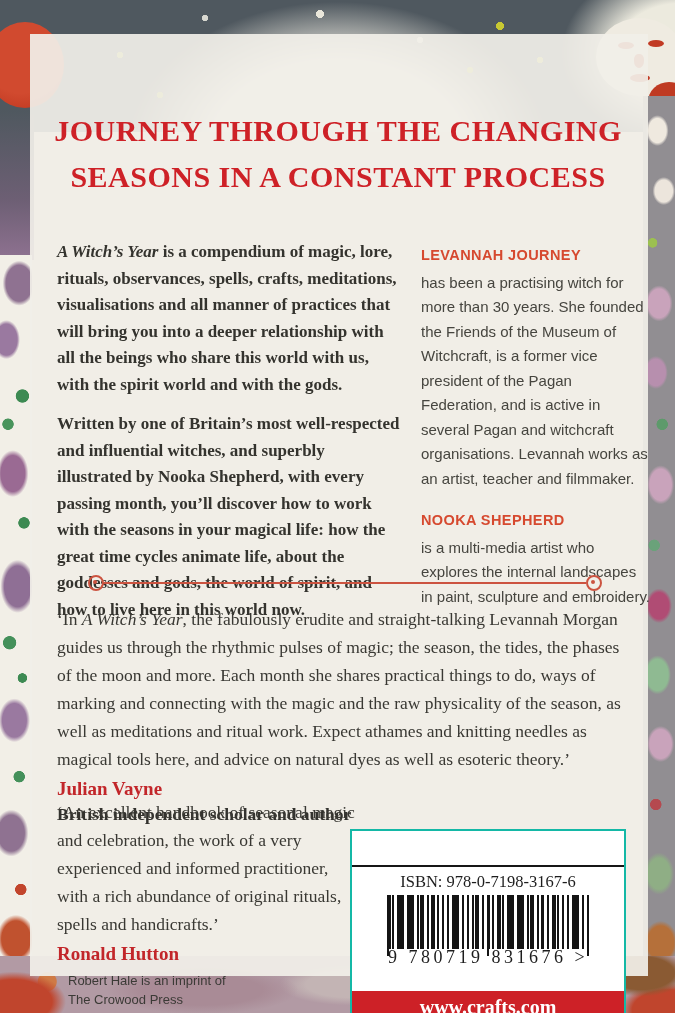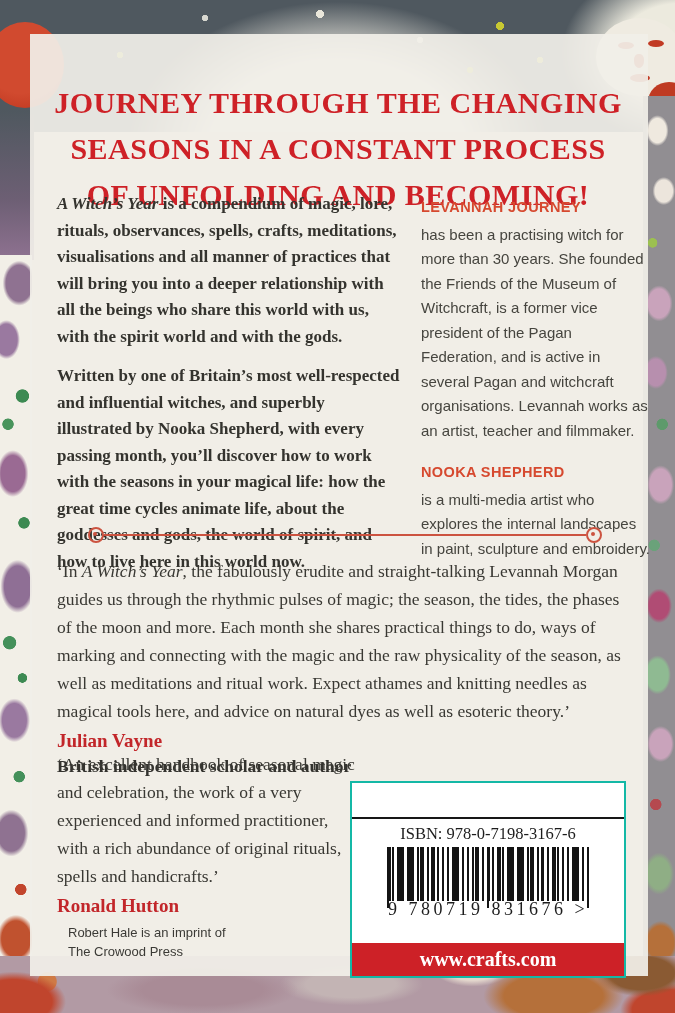--- a/index.html
+++ b/index.html
@@ -72,21 +72,21 @@
       radial-gradient(ellipse 90px 40px at 82% 70%,#b5703a 55%,transparent 78%),
       radial-gradient(ellipse 60px 30px at 95% 30%,#8a5a33 55%,transparent 78%),
       radial-gradient(ellipse 50px 24px at 70% 20%,#e3d6cc 55%,transparent 80%),
       radial-gradient(ellipse 60px 34px at 99% 95%,#c0452d 60%,transparent 80%);}
 
   
   .panel{position:absolute;left:30px;top:34px;width:618px;height:942px;
     background:rgba(241,239,232,0.93);}
 
   
-  .abs{position:absolute;}
+  .abs{position:absolute;margin-top:48px;}
   .headline{left:42px;top:60px;width:592px;text-align:center;
     color:#ce2127;font-size:30px;line-height:46px;letter-spacing:.5px;}
   .headline span{display:block;}
 
   .left-col{left:57px;top:191px;width:345px;color:#34332e;
     font-weight:bold;font-size:17px;line-height:26.5px;}
   .left-col p{margin:0 0 13px 0;}
   .left-col em{font-style:italic;}
 
   .right-col{left:421px;top:195px;width:229px;
@@ -155,21 +155,20 @@
     <div class="left-art"></div>
     <div class="right-art"></div>
     <div class="bottom-band"></div>
   </div>
 
   <div class="panel"></div>
 
   <h1 class="abs headline">
     <span>JOURNEY THROUGH THE CHANGING</span>
     <span>SEASONS IN A CONSTANT PROCESS</span>
-    <span>OF UNFOLDING AND BECOMING!</span>
   </h1>
 
   <div class="abs left-col">
     <p><em>A Witch’s Year</em><span> is a compendium of magic, lore, rituals, observances, spells, crafts, meditations, visualisations and all manner of practices that will bring you into a deeper relationship with all the beings who share this world with us, with the spirit world and with the gods.</span></p>
     <p>Written by one of Britain’s most well-respected and influential witches, and superbly illustrated by Nooka Shepherd, with every passing month, you’ll discover how to work with the seasons in your magical life: how the great time cycles animate life, about the goddesses and gods, the world of spirit, and how to live here in this world now.</p>
   </div>
 
   <div class="abs right-col">
     <h3 class="bio-name">LEVANNAH JOURNEY</h3>
     <p class="bio-text">has been a practising witch for more than 30 years. She founded the Friends of the Museum of Witchcraft, is a former vice president of the Pagan Federation, and is active in several Pagan and witchcraft organisations. Levannah works as an artist, teacher and filmmaker.</p>

